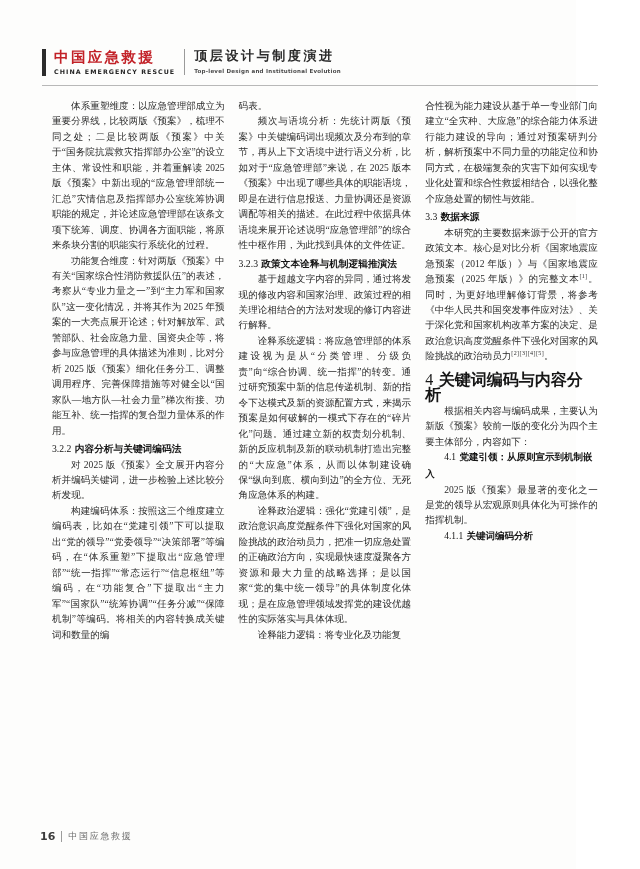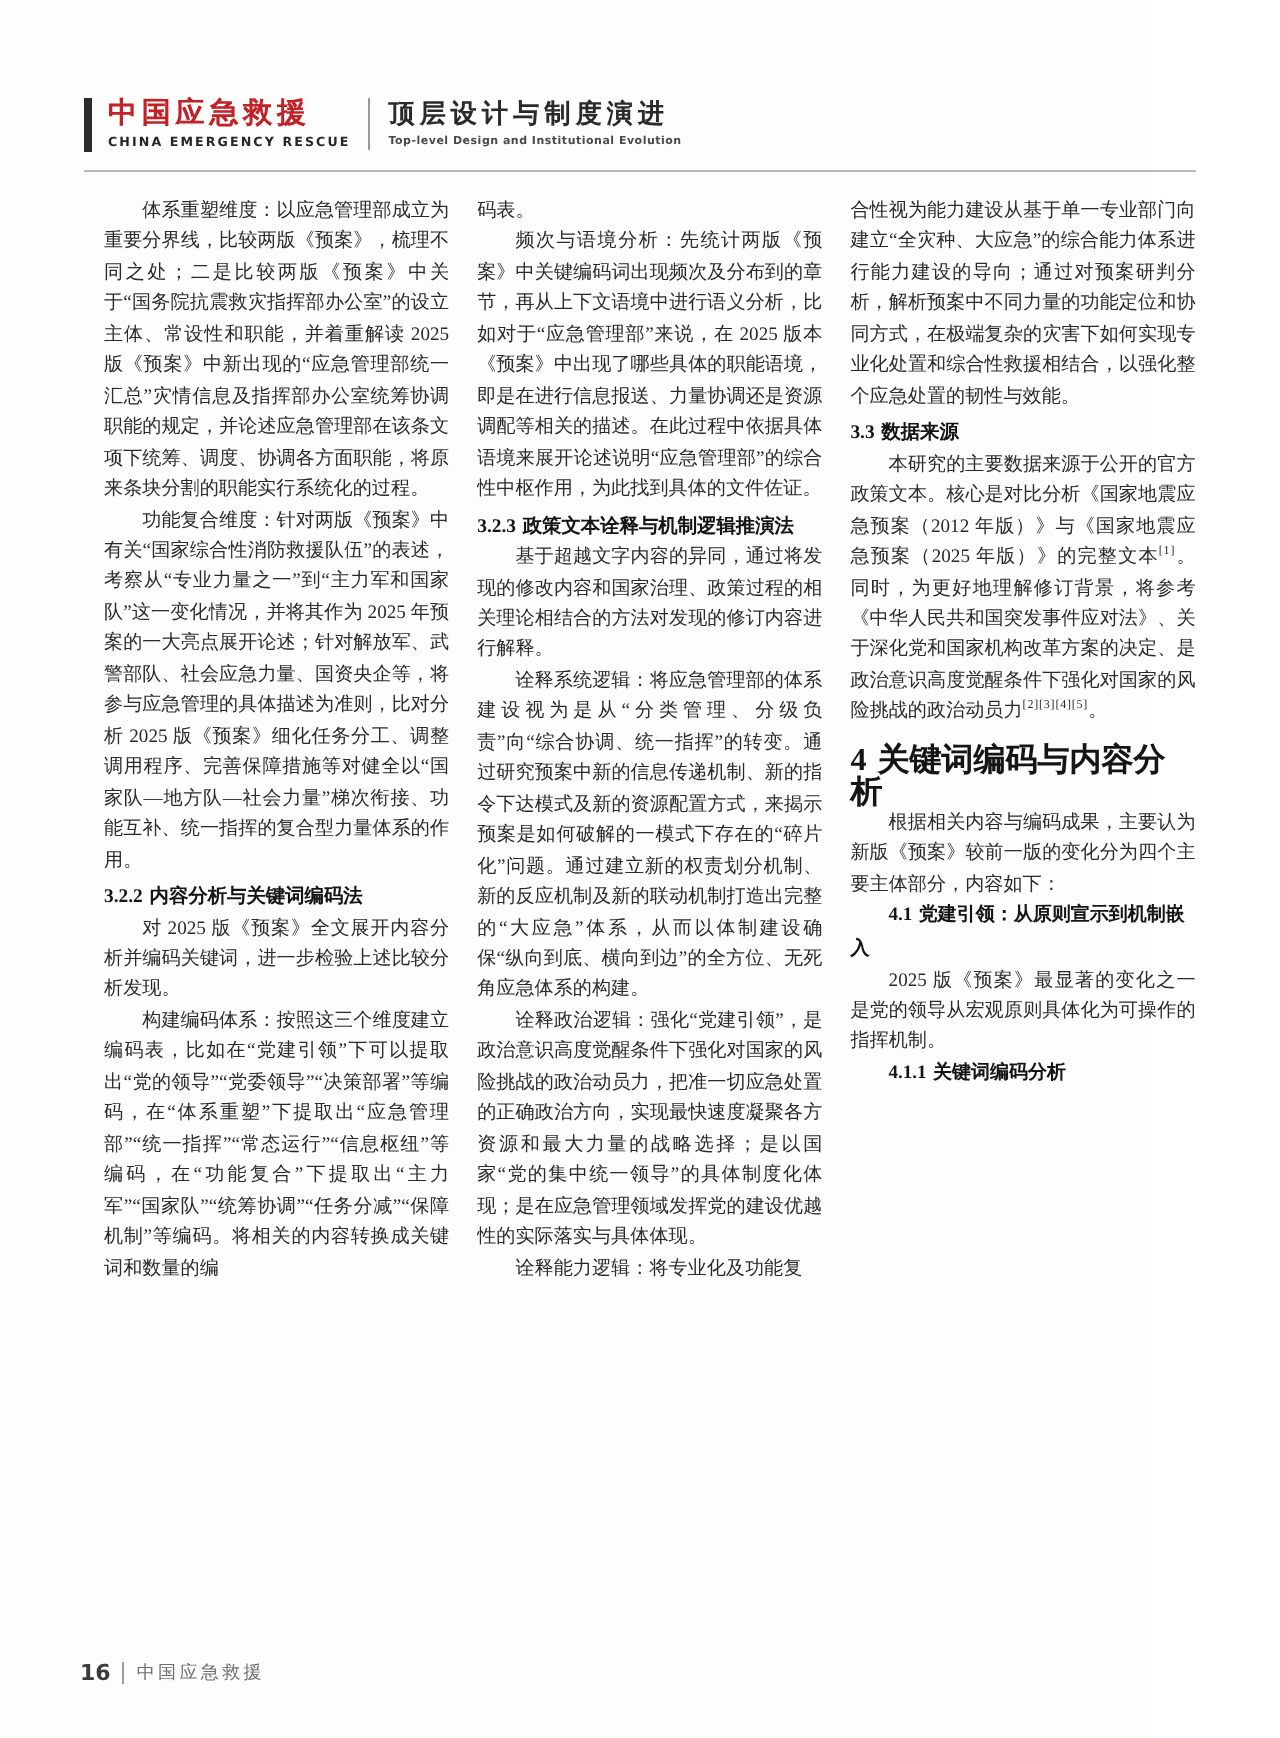--- a/index.html
+++ b/index.html
@@ -71,21 +71,21 @@
     background: #9a9a9a;
     margin: 0 9px 0 0;
     flex: none;
   }
   .mast-sub-block {
     display: flex;
     flex-direction: column;
     justify-content: center;
   }
   .mast-sub-cn {
-    font-family: Liberation Serif, serif;
+    font-family: Liberation Mono, monospace;
     font-weight: bold;
     font-size: 13px;
     letter-spacing: 2.6px;
     color: #2a2a2a;
     line-height: 1.15;
     white-space: nowrap;
   }
   .mast-sub-en {
     font-family: "DejaVu Sans", "Liberation Sans", sans-serif;
     font-weight: bold;
@@ -138,21 +138,21 @@
     color: #151515;
     line-height: 15.6px;
     text-align: left;
   }
   h3.sec { font-size: 16px; }
   h4.sec { font-size: 9.7px; }
   h5.sec { font-size: 9.5px; text-indent: 2em; }
 
   .sec-num {
     font-family: "Liberation Serif", "DejaVu Serif", serif;
-    font-weight: bold;
+    font-weight: normal;
     letter-spacing: 0;
     margin-top: 31px;
   }
 
   .gap-sm { height: 3px; }
   .gap-md { height: 8px; }
 
   sup.cite {
     font-size: 6px;
     vertical-align: super;

